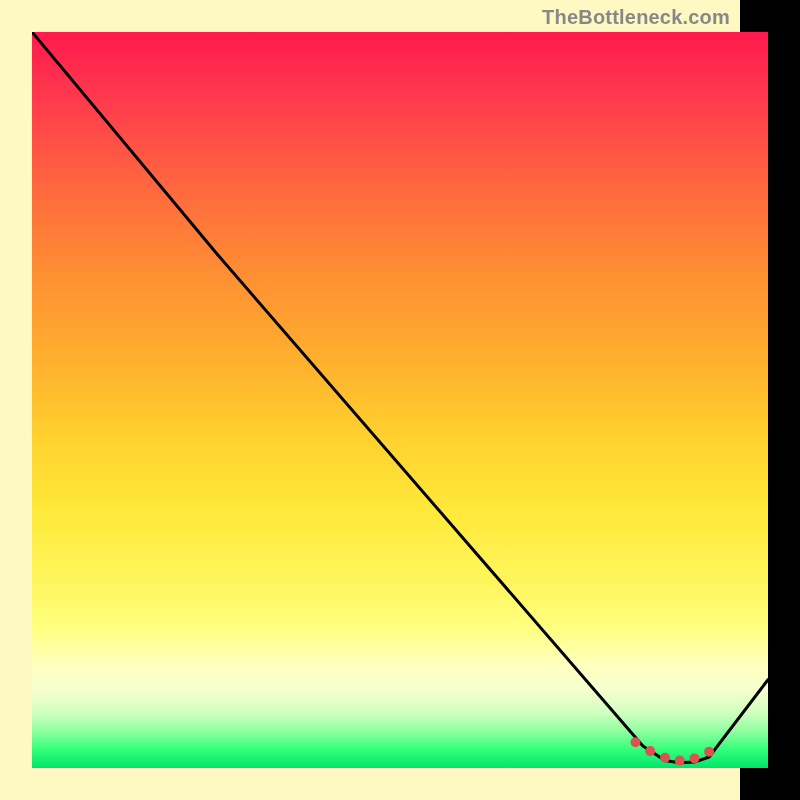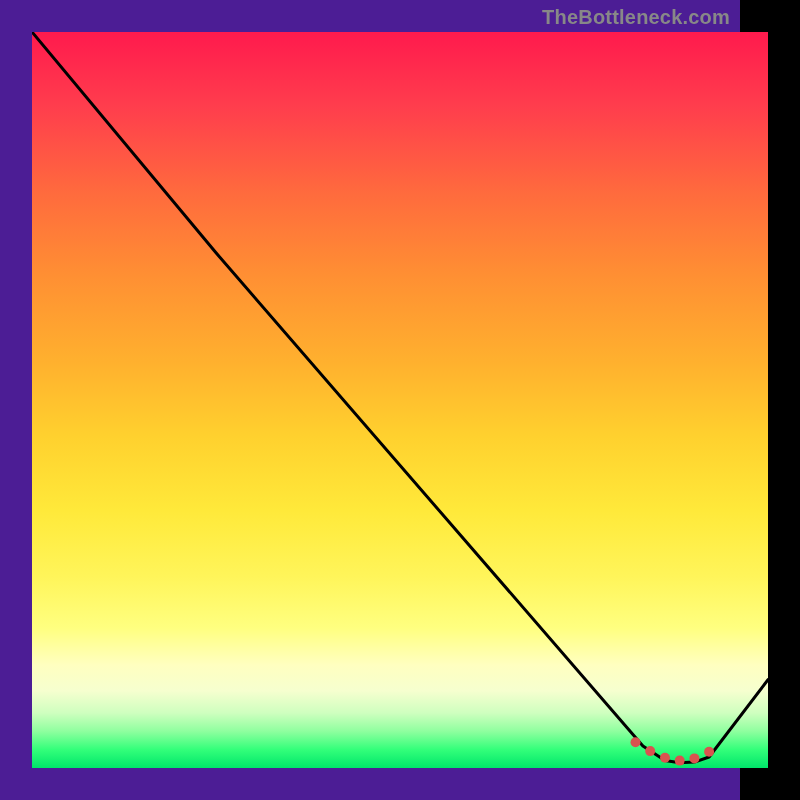--- a/index.html
+++ b/index.html
@@ -8,21 +8,21 @@
     width: 800px;
     height: 800px;
     background: #000;
     font-family: Arial, Helvetica, sans-serif;
     overflow: hidden;
   }
   .stage {
     position: relative;
     width: 740px;
     height: 800px;
-    background: #4c1d95;
+    background: #fef9c3;
   }
   .plot {
     position: absolute;
     left: 32px;
     top: 32px;
     width: 736px;
     height: 736px;
     background: linear-gradient(
       to bottom,
       #ff1a4d 0%,

